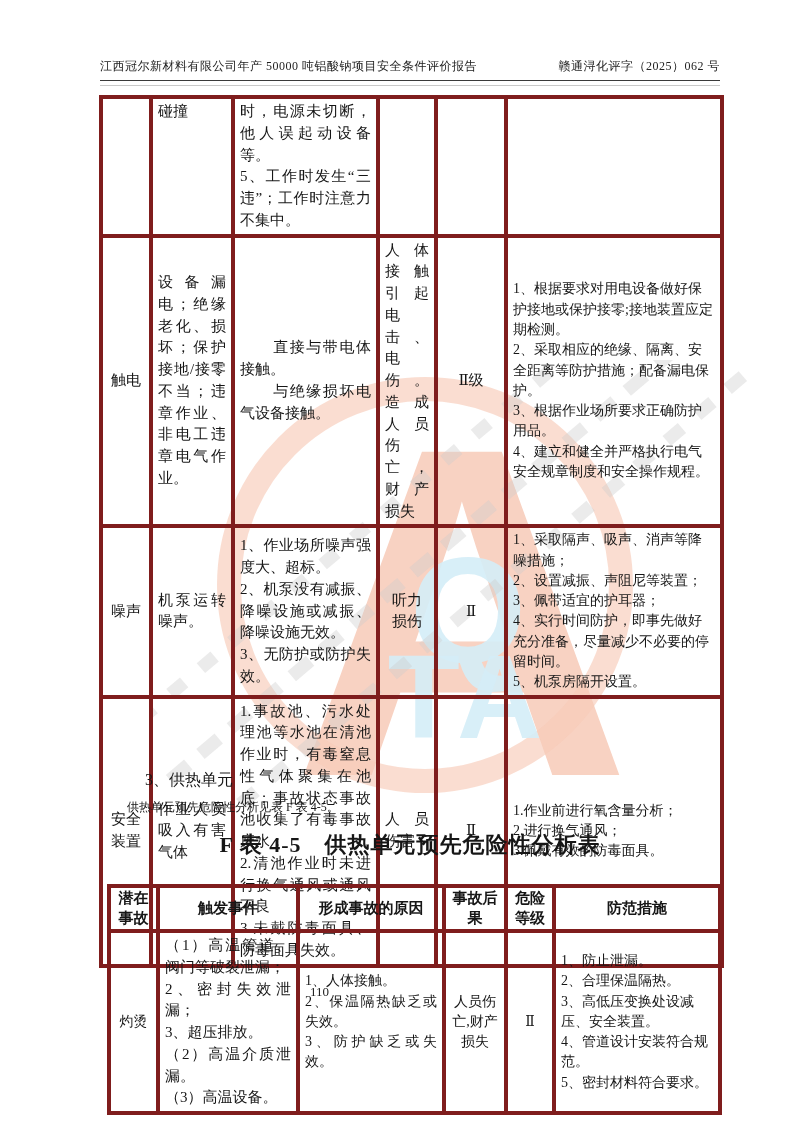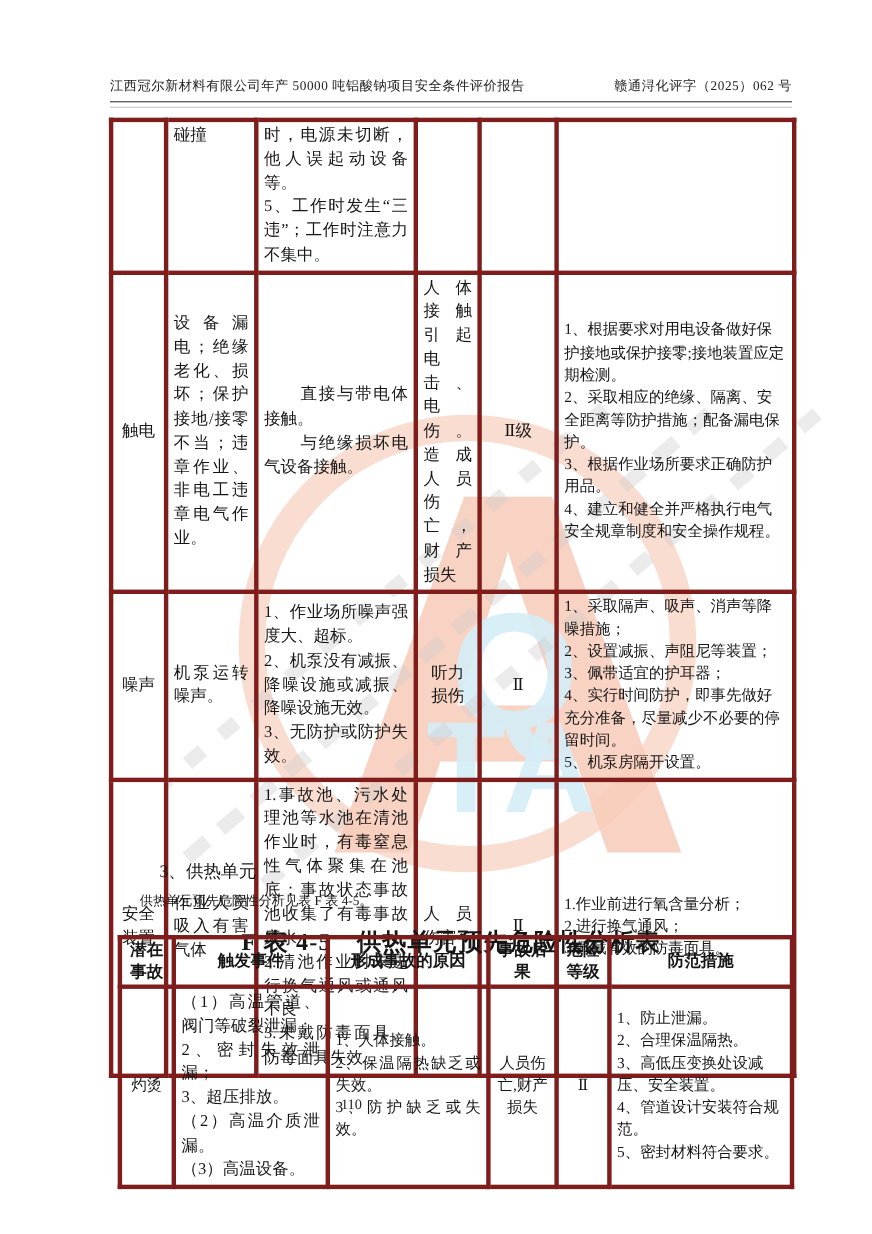--- a/index.html
+++ b/index.html
@@ -9,37 +9,37 @@
     font-family:"Liberation Serif","DejaVu Serif",serif;
     color:#161616;
     position:relative;
     overflow:hidden;
   }
   .page{position:absolute;inset:0;}
 
   
   .watermark{position:absolute;left:150px;top:360px;width:600px;height:450px;z-index:0;pointer-events:none;}
 
-  .content{position:absolute;inset:0;z-index:1;margin-top:12px;}
+  .content{position:absolute;inset:0;z-index:1;}
 
   
   .header{position:absolute;left:100px;top:58px;width:620px;display:flex;justify-content:space-between;
           font-size:12px;letter-spacing:0.5px;color:#222;}
   .header-rule{position:absolute;left:100px;top:80px;width:620px;border-top:1.5px solid #3a3a3a;}
   .header-rule2{position:absolute;left:100px;top:85px;width:620px;border-top:1px solid #c9c9c9;}
 
   
   table{border-collapse:collapse;table-layout:fixed;background:transparent;}
   td,th{border:4px solid #7f1d1d;padding:2px 5px;vertical-align:middle;
         white-space:pre-line;word-break:break-all;line-height:1.45;}
 
   .t1{position:absolute;left:99px;top:95px;width:621px;font-size:15px;}
   .t1 .r1{height:105px;} .t1 .r2{height:200px;} .t1 .r3{height:157px;} .t1 .r4{height:205px;}
 
-  .t2{position:absolute;left:107px;top:838px;width:611px;font-size:14px;padding-left:25px;}
+  .t2{position:absolute;left:107px;top:884px;width:611px;font-size:14px;padding-left:25px;}
   .t2 thead tr{height:41px;}
   .t2 tbody tr{height:137px;}
   .t2 th{font-weight:bold;text-align:center;font-size:15px;line-height:1.3;padding:1px 2px;}
 
   .cell-c{text-align:center;}
   .cell-j{text-align:justify;}
   .cell-top{vertical-align:top;}
   .cell-mid{vertical-align:middle;}
   .measures{font-size:14px;text-align:left;}
   .t2 .trigger2{font-size:15px;font-family:Liberation Serif, serif;}

